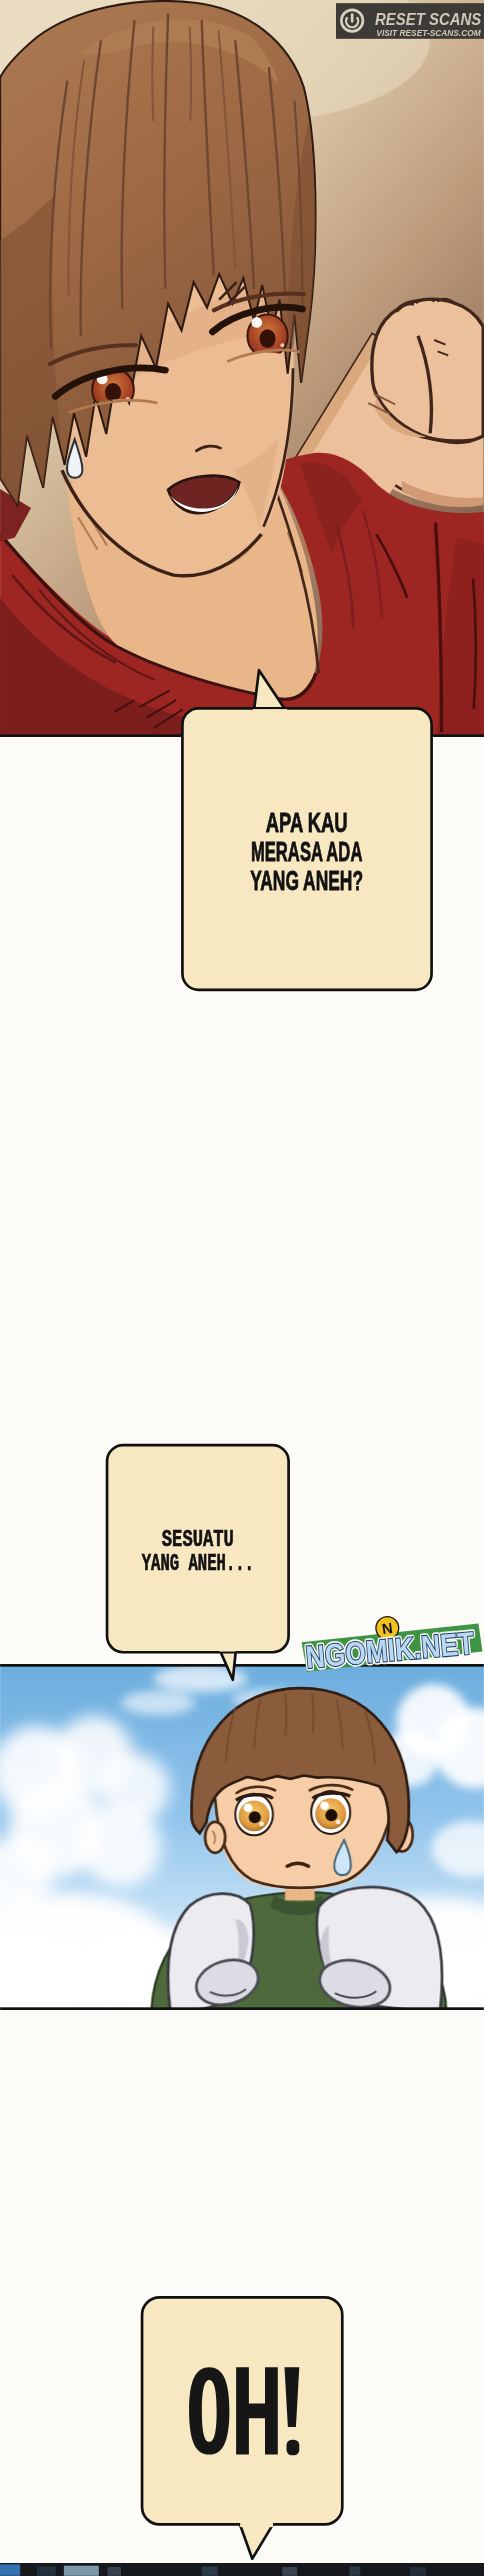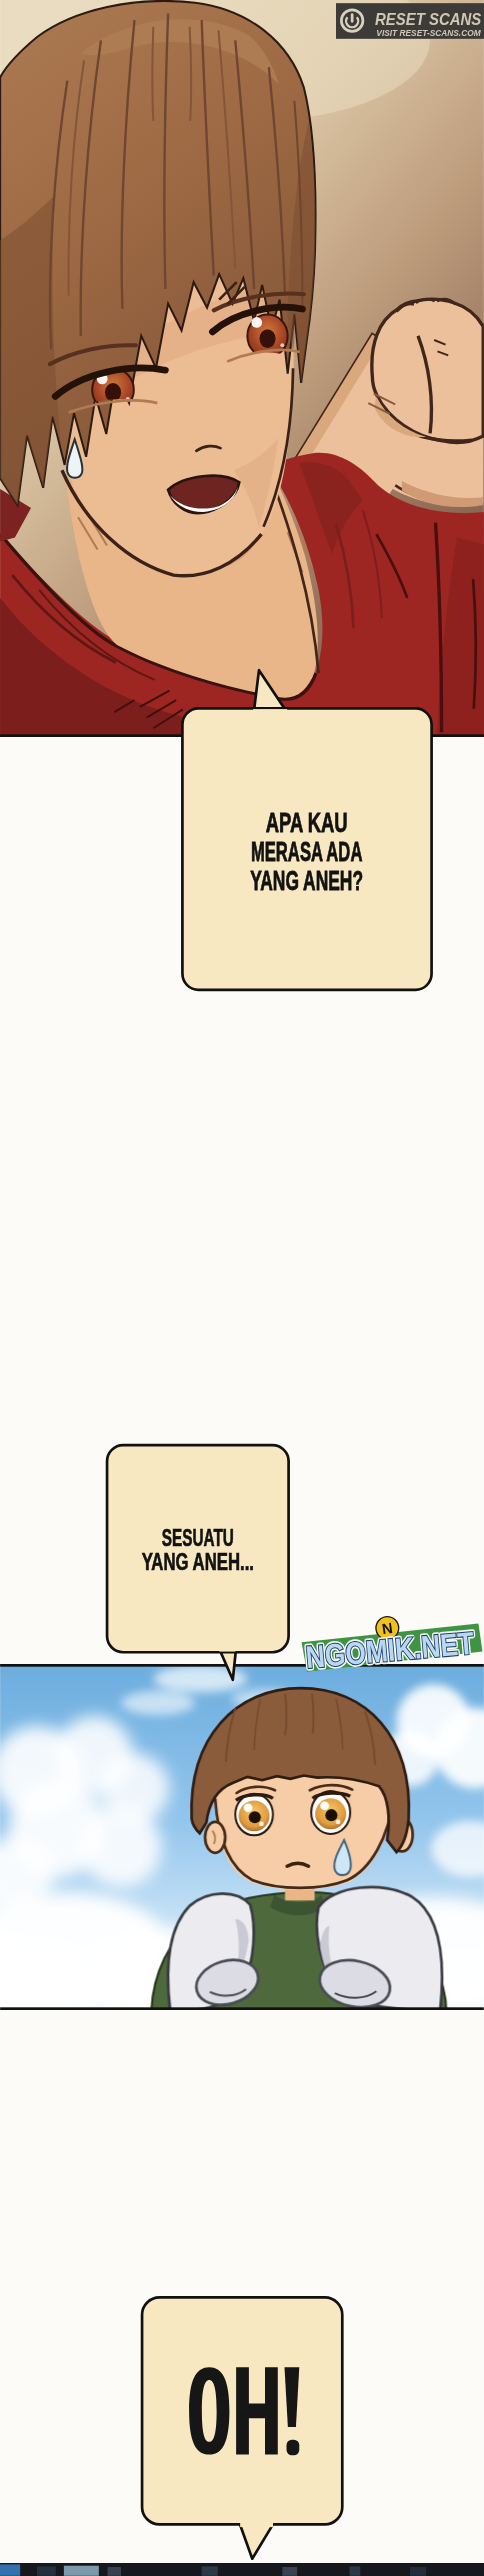--- a/index.html
+++ b/index.html
@@ -187,21 +187,21 @@
 
 <rect x="17" y="69" width="371" height="419" rx="24" fill="#f8e8c2" stroke="#111" stroke-width="4"></rect>
 <rect x="122" y="70" width="51" height="6" fill="#f8e8c2"></rect>
 
 <text x="202" y="253" font-size="42" font-weight="bold" fill="#121212" stroke="#121212" stroke-width="1.2" text-anchor="middle" textLength="122" lengthAdjust="spacingAndGlyphs">APA KAU</text>
 <text x="202" y="296" font-size="42" font-weight="bold" fill="#121212" stroke="#121212" stroke-width="1.2" text-anchor="middle" textLength="166" lengthAdjust="spacingAndGlyphs">MERASA ADA</text>
 <text x="202" y="339" font-size="42" font-weight="bold" fill="#121212" stroke="#121212" stroke-width="1.2" text-anchor="middle" textLength="168" lengthAdjust="spacingAndGlyphs">YANG ANEH?</text>
 </svg>
 </div>
 
-<div class="abs" style="left:101px;top:1439px;width:195px;height:249px;z-index:5;">
+<div class="abs" style="left:101px;top:1439px;width:195px;height:249px;z-index:5;font-family:Liberation Mono, monospace;">
 <svg width="195" height="249" viewBox="0 0 290 370">
 
 <path d="M175,310 L196,358 L201,310 Z" fill="#f8e8c2" stroke="#111" stroke-width="4" stroke-linejoin="round"></path>
 
 <rect x="9" y="9" width="270" height="308" rx="24" fill="#f8e8c2" stroke="#111" stroke-width="4"></rect>
 <rect x="176" y="310" width="24" height="6" fill="#f8e8c2"></rect>
 
 <text x="144" y="159" font-size="35" font-weight="bold" fill="#121212" stroke="#121212" stroke-width="1" text-anchor="middle" textLength="107" lengthAdjust="spacingAndGlyphs">SESUATU</text>
 <text x="144" y="195" font-size="35" font-weight="bold" fill="#121212" stroke="#121212" stroke-width="1" text-anchor="middle" textLength="167" lengthAdjust="spacingAndGlyphs">YANG ANEH...</text>
 </svg>

